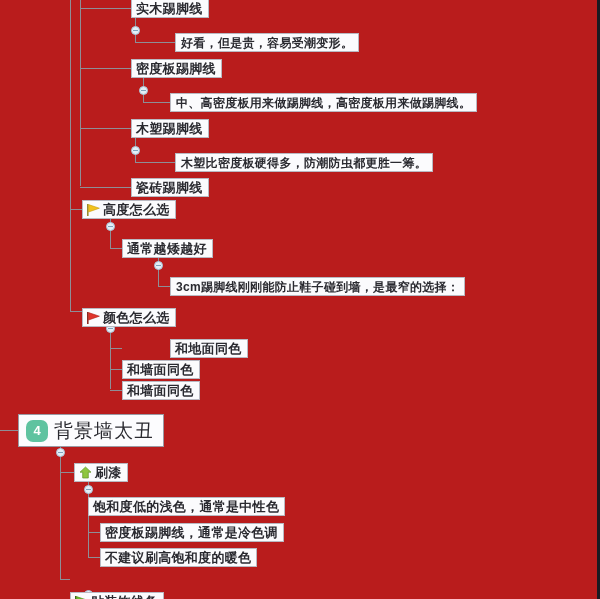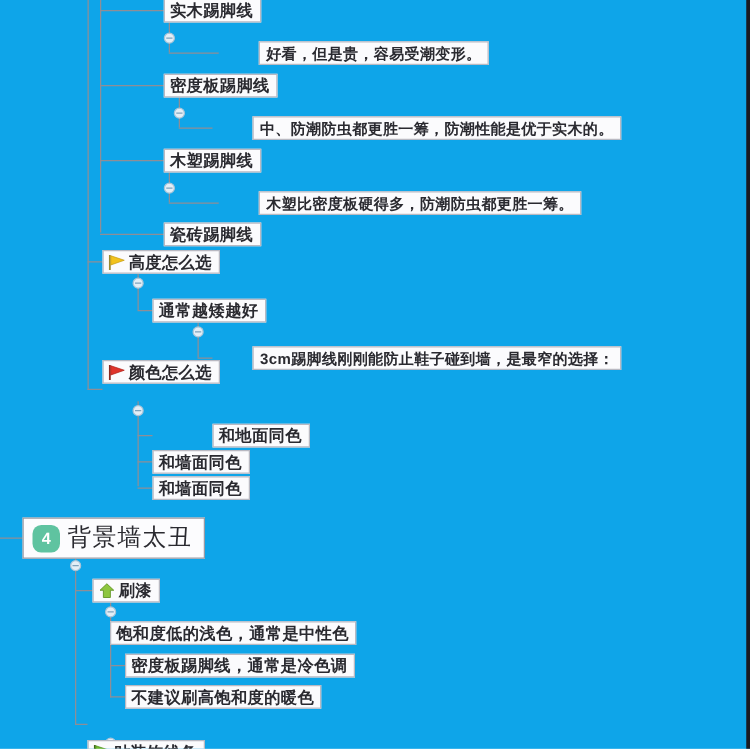--- a/index.html
+++ b/index.html
@@ -10,21 +10,21 @@
     width: 600px;
     height: 599px;
     background: #f5f4f8;
     font-family: "Liberation Sans", "DejaVu Sans", sans-serif;
     overflow: hidden;
   }
   #canvas {
     position: relative;
     width: 600px;
     height: 599px;
-    background: #0ea5e9;
+    background: #b91c1c;
     box-sizing: border-box;
     border-right: 3px solid #1a1a22;
     overflow: hidden;
   }
   
   .vline {
     position: absolute;
     width: 1px;
     background: #8e8e96;
   }
@@ -55,21 +55,20 @@
   .topic {
     height: 19px;
     padding: 0 5px 0 4px;
     font-size: 13px;
   }
   
   .leaf {
     height: 19px;
     padding: 0 5px;
     font-size: 12px;
-    margin-left: 32px;
   }
   
   .bignode {
     height: 33px;
     padding: 0 9px 0 7px;
     font-size: 19px;
     border: 1px solid #9a9aa4;
     background: #fcfcfe;
   }
   .bignode .txt {
@@ -191,21 +190,21 @@
 
   <div class="node leaf" style="left:175px; top:33px;">
     <span class="txt">好看，但是贵，容易受潮变形。</span>
   </div>
 
   <div class="node topic" style="left:131px; top:59px;">
     <span class="txt">密度板踢脚线</span>
   </div>
 
   <div class="node leaf" style="left:170px; top:93px;">
-    <span class="txt">中、防潮防虫都更胜一筹，防潮性能是优于实木的。</span>
+    <span class="txt">中、高密度板用来做踢脚线，高密度板用来做踢脚线。</span>
   </div>
 
   <div class="node topic" style="left:131px; top:119px;">
     <span class="txt">木塑踢脚线</span>
   </div>
 
   <div class="node leaf" style="left:175px; top:153px;">
     <span class="txt">木塑比密度板硬得多，防潮防虫都更胜一筹。</span>
   </div>
 
@@ -224,21 +223,21 @@
   </div>
 
   <div class="node topic" style="left:122px; top:239px;">
     <span class="txt">通常越矮越好</span>
   </div>
 
   <div class="node leaf" style="left:170px; top:277px;">
     <span class="txt">3cm踢脚线刚刚能防止鞋子碰到墙，是最窄的选择：</span>
   </div>
 
-  <div class="node topic" style="left:82px; top:288px;justify-content:flex-end;">
+  <div class="node topic" style="left:82px; top:308px;justify-content:flex-end;">
     <span class="flag">
       <svg width="13" height="12" viewBox="0 0 13 12">
         <rect x="0" y="0" width="1.6" height="12" fill="#8a2a22"></rect>
         <path d="M1.6 0.6 L12.4 4.2 L1.6 8.0 Z" fill="#e0342b" stroke="#b02018" stroke-width="0.6"></path>
       </svg>
     </span>
     <span class="txt">颜色怎么选</span>
   </div>
 
   <div class="node topic" style="left:122px; top:339px;margin-left:48px;">

